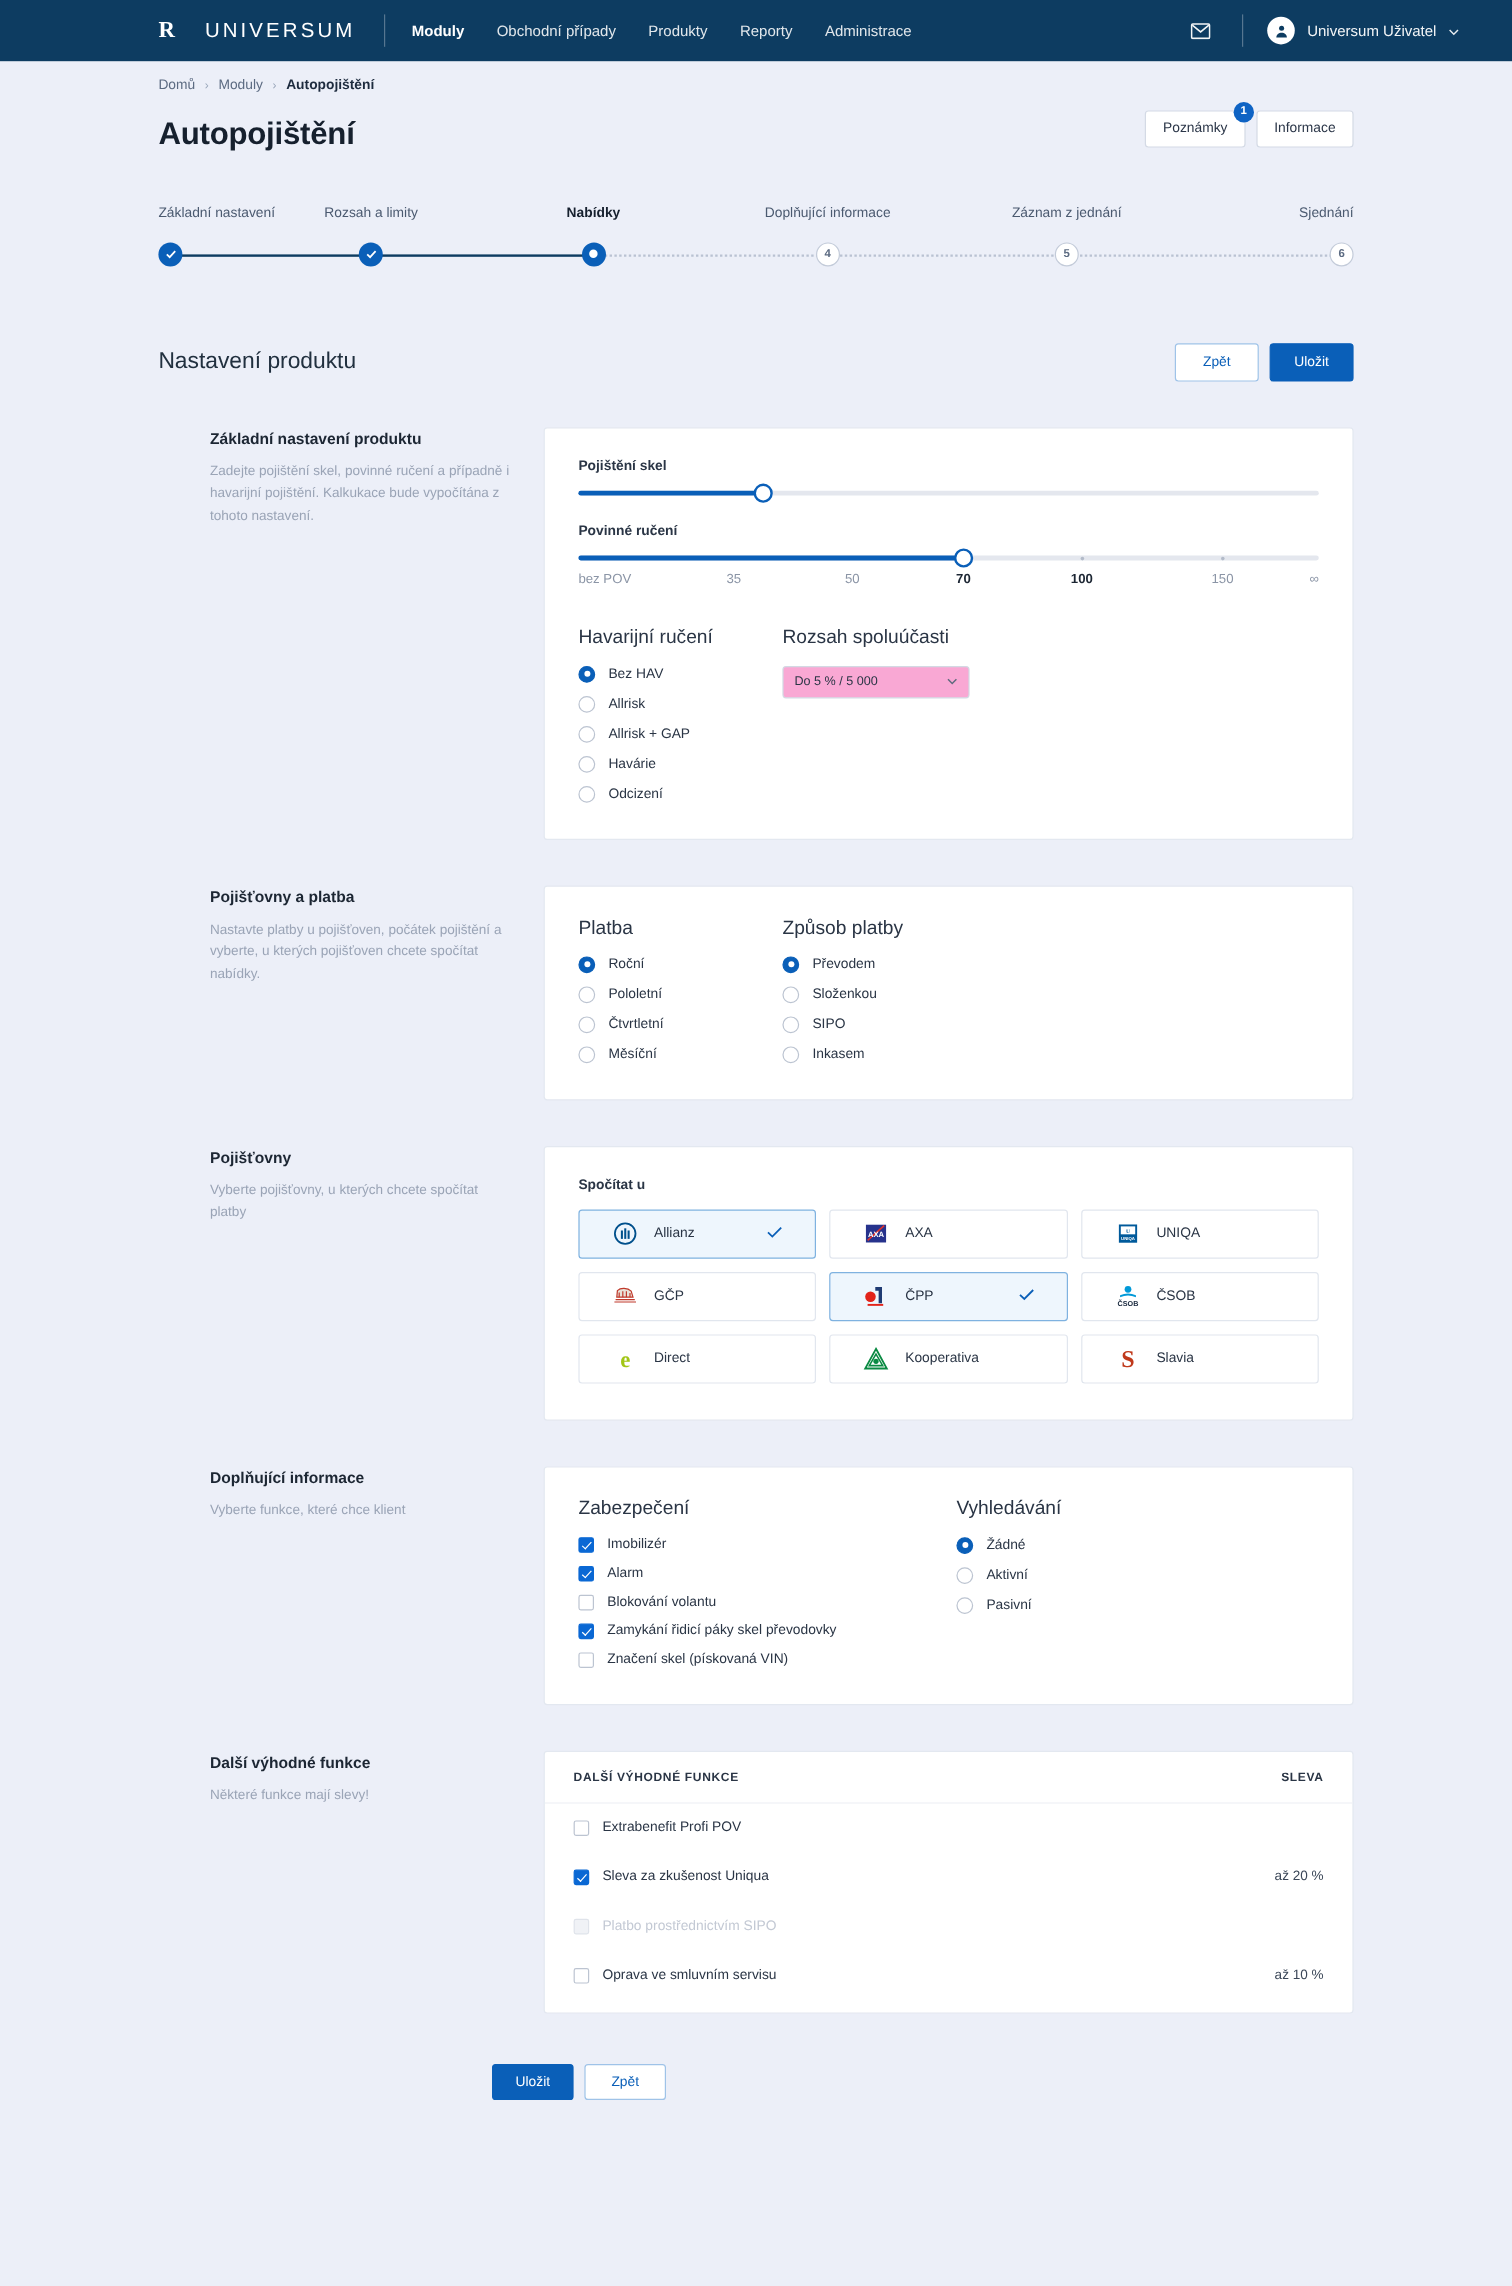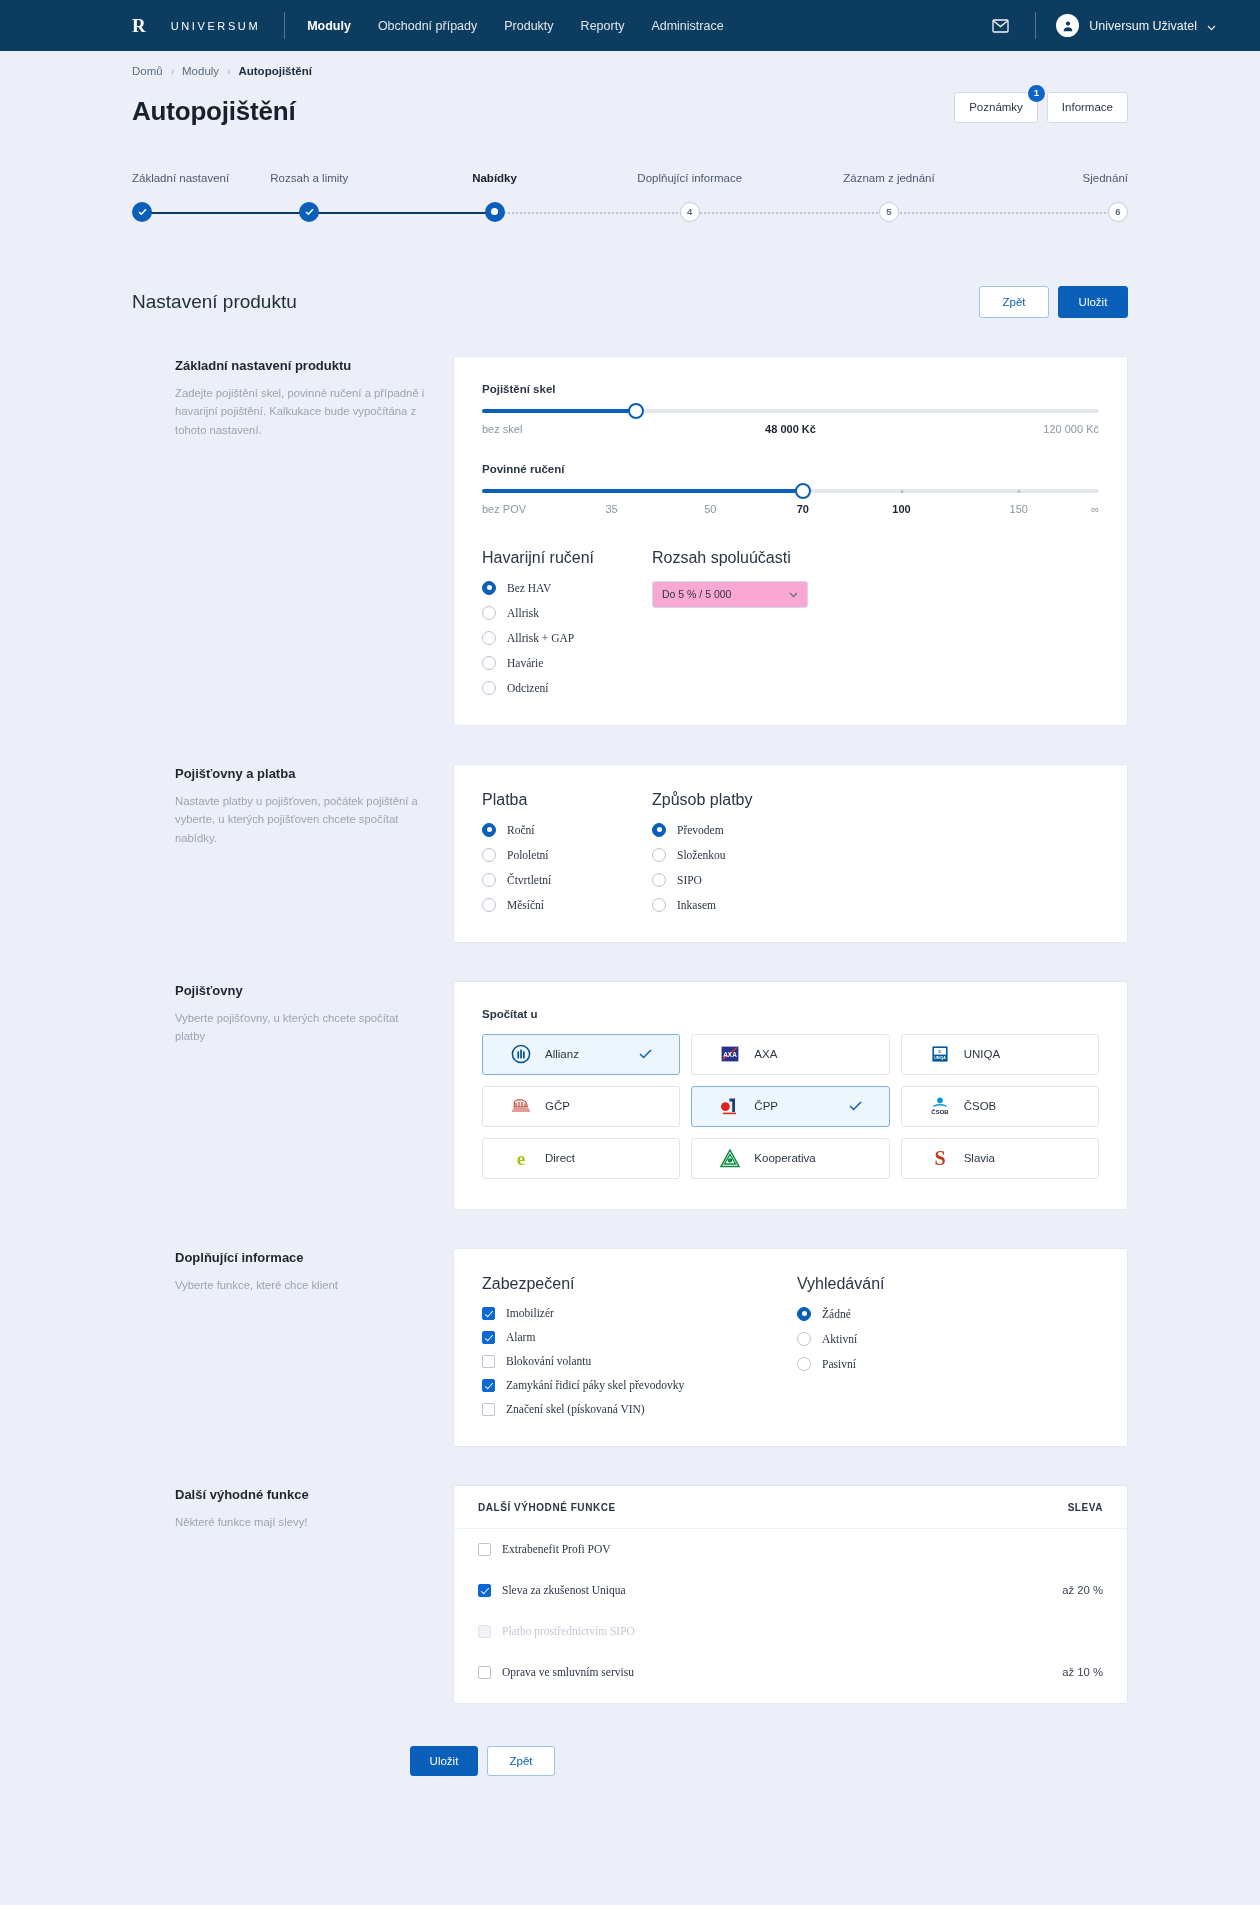--- a/index.html
+++ b/index.html
@@ -19,21 +19,21 @@
     align-items: center;
     padding: 0 44px 0 132px;
     color: #fff;
   }
   .brand { display: flex; align-items: center; gap: 10px; }
   .brand-mark {
     font-size: 19px; font-weight: 700; letter-spacing: -1px;
     font-family: "Liberation Serif", serif; line-height: 1;
   }
   .brand-name {
-    font-size: 11px; letter-spacing: 2.6px; font-weight: 400; padding-left: 16px;
+    font-size: 17px; letter-spacing: 2.6px; font-weight: 400; padding-left: 16px;
   }
   .nav-divider {
     width: 1px; height: 27px; background: rgba(255,255,255,.3);
     margin: 0 22px 0 24px;
   }
   .nav-links { display: flex; align-items: center; gap: 27px; }
   .nav-link {
     font-size: 12.5px; color: #ffffff; text-decoration: none;
     opacity: .88; cursor: pointer; white-space: nowrap;
   }
@@ -178,21 +178,21 @@
   .opt { display: flex; align-items: center; gap: 11px; margin-bottom: 11px; cursor: pointer; }
   .opt:last-child { margin-bottom: 0; }
   .radio {
     width: 14px; height: 14px; border-radius: 50%; border: 1px solid #bcc4d1;
     background: #fff; flex: none; display: flex; align-items: center; justify-content: center;
   }
   .radio.on { border: 1px solid #0a5fb8; background: #0a5fb8; }
   .radio.on::after {
     content: ""; width: 5px; height: 5px; border-radius: 50%; background: #fff;
   }
-  .opt-text { font-size: 11.5px; color: #2a3545; font-family: Liberation Serif, serif; }
+  .opt-text { font-size: 11.5px; color: #2a3545; }
   .cbox {
     width: 13px; height: 13px; border-radius: 2px; border: 1px solid #bcc4d1;
     background: #fff; flex: none; position: relative;
   }
   .cbox.on { background: #0a68d4; border-color: #0a68d4; }
   .cbox.on::after {
     content: ""; position: absolute; left: 4px; top: 1px;
     width: 3px; height: 7px; border: solid #fff; border-width: 0 1.6px 1.6px 0;
     transform: rotate(42deg);
   }
@@ -367,25 +367,20 @@
     </div>
     <div class="card">
 
       <div>
         <div class="field-label">Pojištění skel</div>
         <div class="slider-wrap">
           <div class="slider-rail">
             <div class="slider-fill" style="width:25%"></div>
             <div class="slider-thumb" style="left:25%"></div>
           </div>
-          <div class="slider-scale">
-            <span class="scale-item l" style="left:0">bez skel</span>
-            <span class="scale-item strong" style="left:50%">48 000 Kč</span>
-            <span class="scale-item r" style="right:0">120 000 Kč</span>
-          </div>
         </div>
       </div>
 
       <div style="margin-top:24px">
         <div class="field-label">Povinné ručení</div>
         <div class="slider-wrap">
           <div class="slider-rail">
             <div class="slider-fill" style="width:52%"></div>
             <div class="slider-tick" style="left:68%"></div>
             <div class="slider-tick" style="left:87%"></div>

